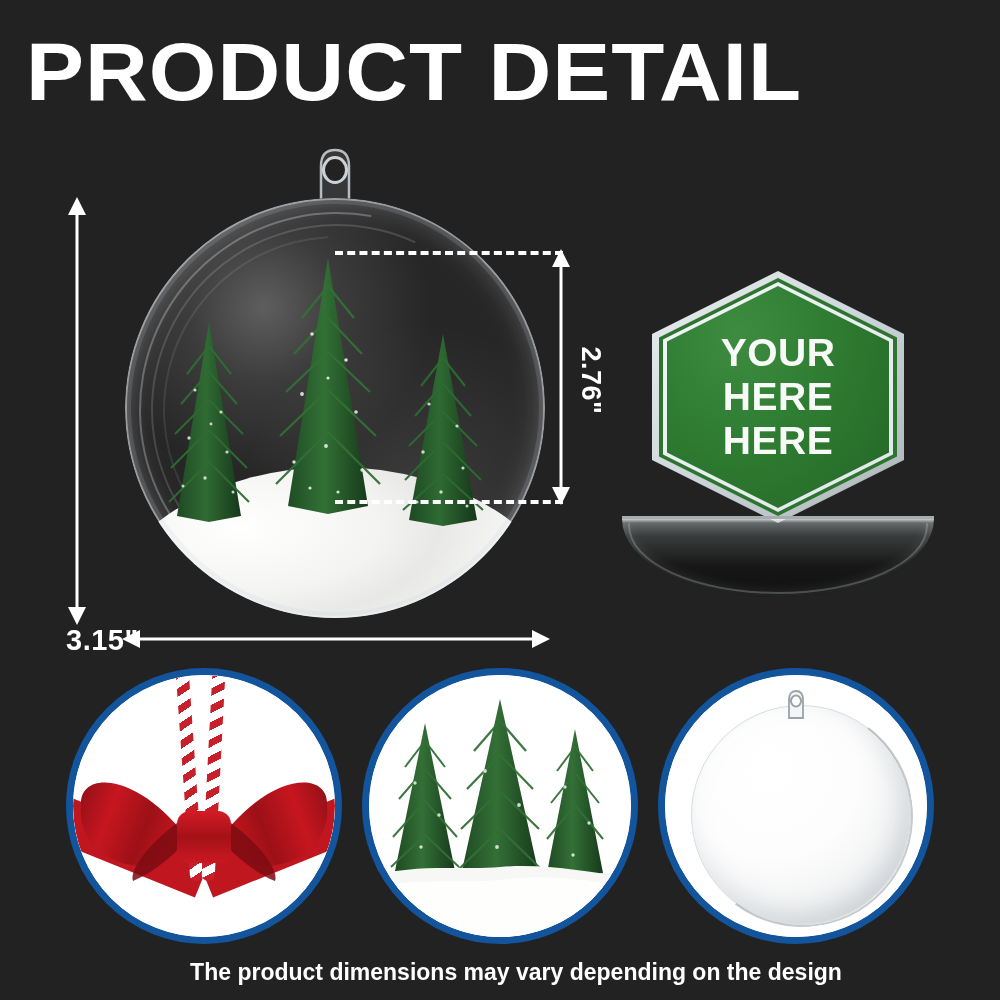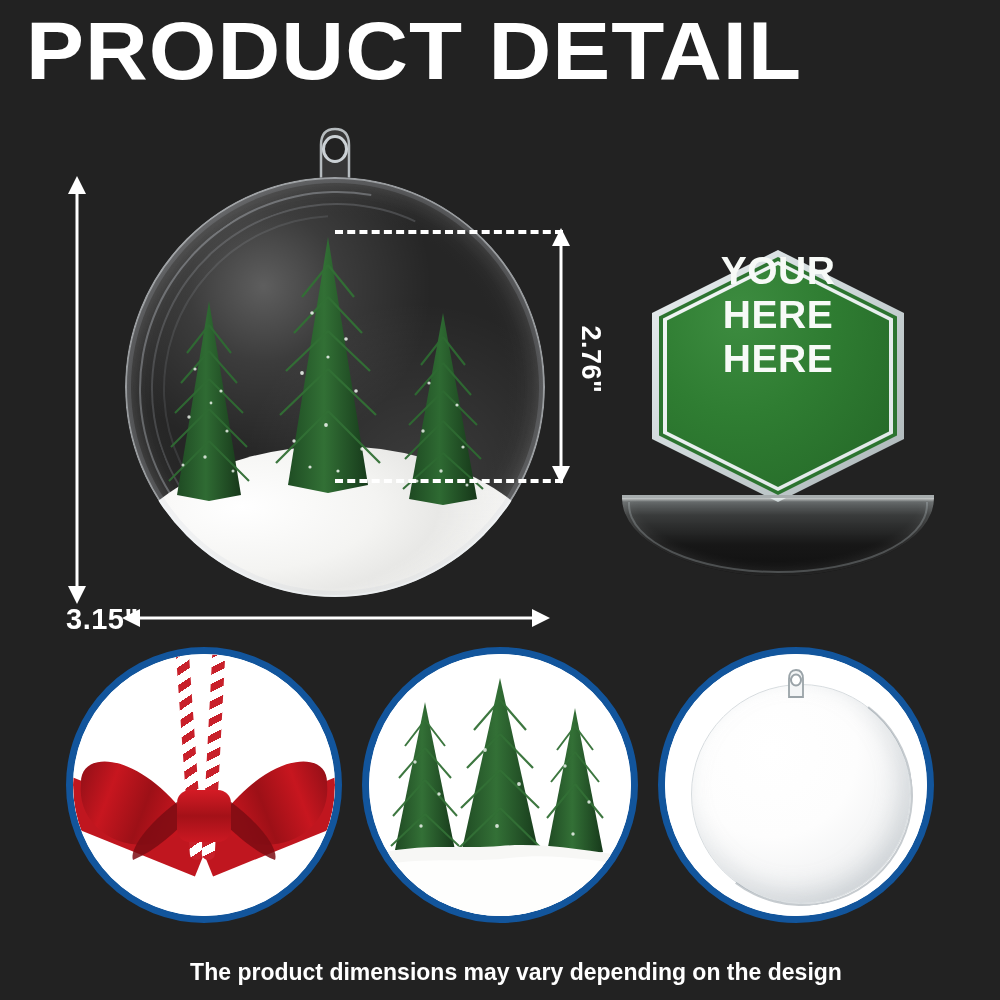--- a/index.html
+++ b/index.html
@@ -2,21 +2,21 @@
 <html><head>
 <meta charset="utf-8">
 <style>
   html,body{margin:0;padding:0;}
   body{
     width:1000px;height:1000px;
     background:#222222;
     font-family:"Liberation Sans", sans-serif;
     overflow:hidden;position:relative;
   }
-  .stage{position:absolute;inset:0;}
+  .stage{position:absolute;inset:0;margin-top:21px;}
 
   
   .title{
     position:absolute;left:26px;top:8px;width:950px;
     color:#ffffff;font-weight:700;font-size:82px;line-height:86px;
     letter-spacing:1px;white-space:nowrap;
     transform:scaleX(1.06);transform-origin:left center;
   }
 
   
@@ -77,21 +77,21 @@
   .hex-outer{background:linear-gradient(135deg,#e9eef0 0%,#cfd8da 45%,#aab4b6 100%);}
   .hex-mid{inset:7px;background:#2c7430;}
   .hex-line{inset:11px;background:linear-gradient(135deg,#f2f6f6 0%,#dfe7e7 100%);}
   .hex-inner{
     inset:15px;
     background:
       radial-gradient(ellipse at 32% 22%, #3d8c40 0%, #2f7d32 42%, #246627 100%);
   }
   .hex-text{
     position:absolute;inset:0;display:flex;flex-direction:column;
-    align-items:center;justify-content:flex-start;gap:2px;
+    align-items:center;justify-content:center;gap:2px;
     color:#f7faf7;font-weight:700;font-size:39px;line-height:42px;
     letter-spacing:0.5px;text-align:center;
   }
   .hex-text span{display:block;}
 
   
   .bowl{
     position:absolute;left:622px;top:495px;width:312px;height:78px;
     border-radius:0 0 52% 52% / 0 0 100% 100%;
     background:

